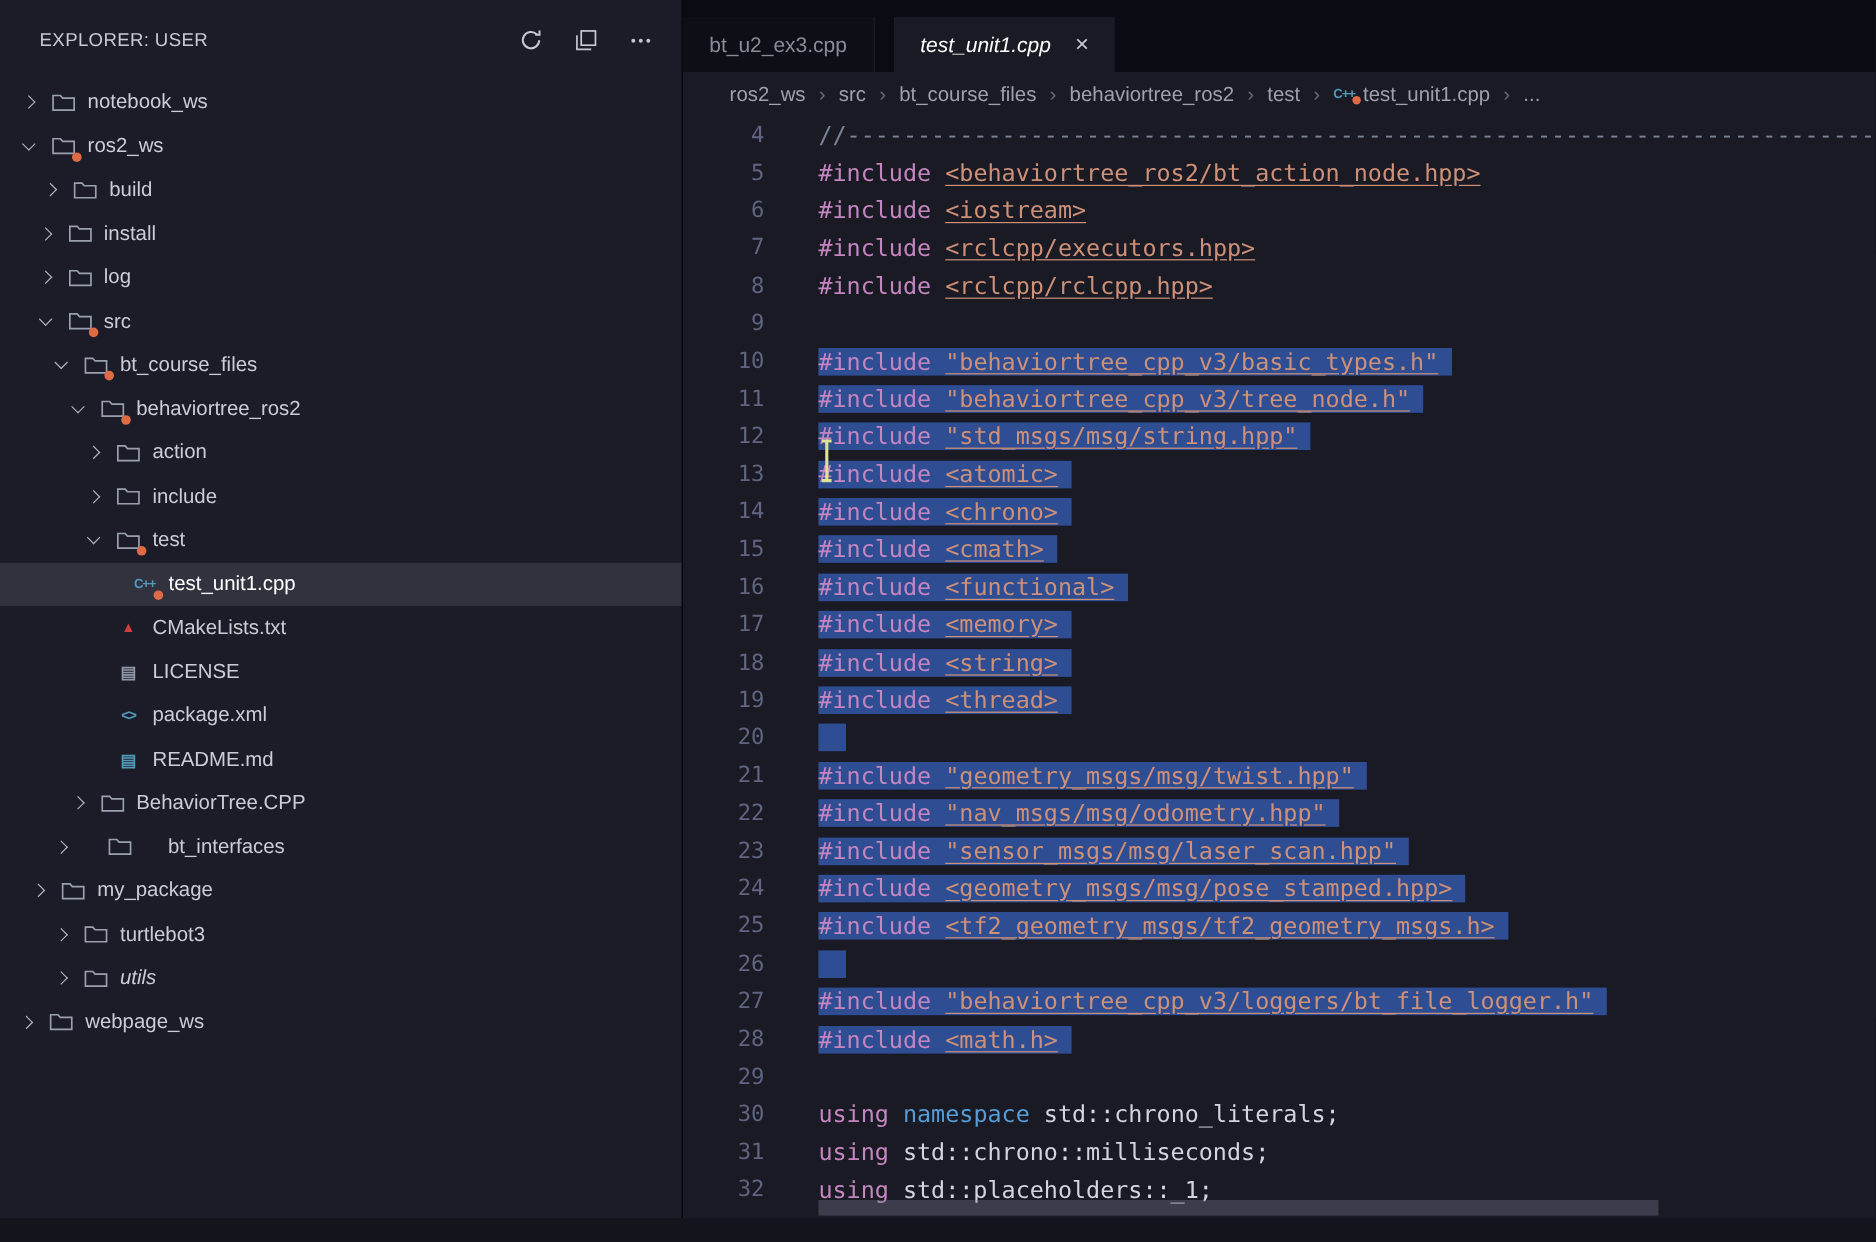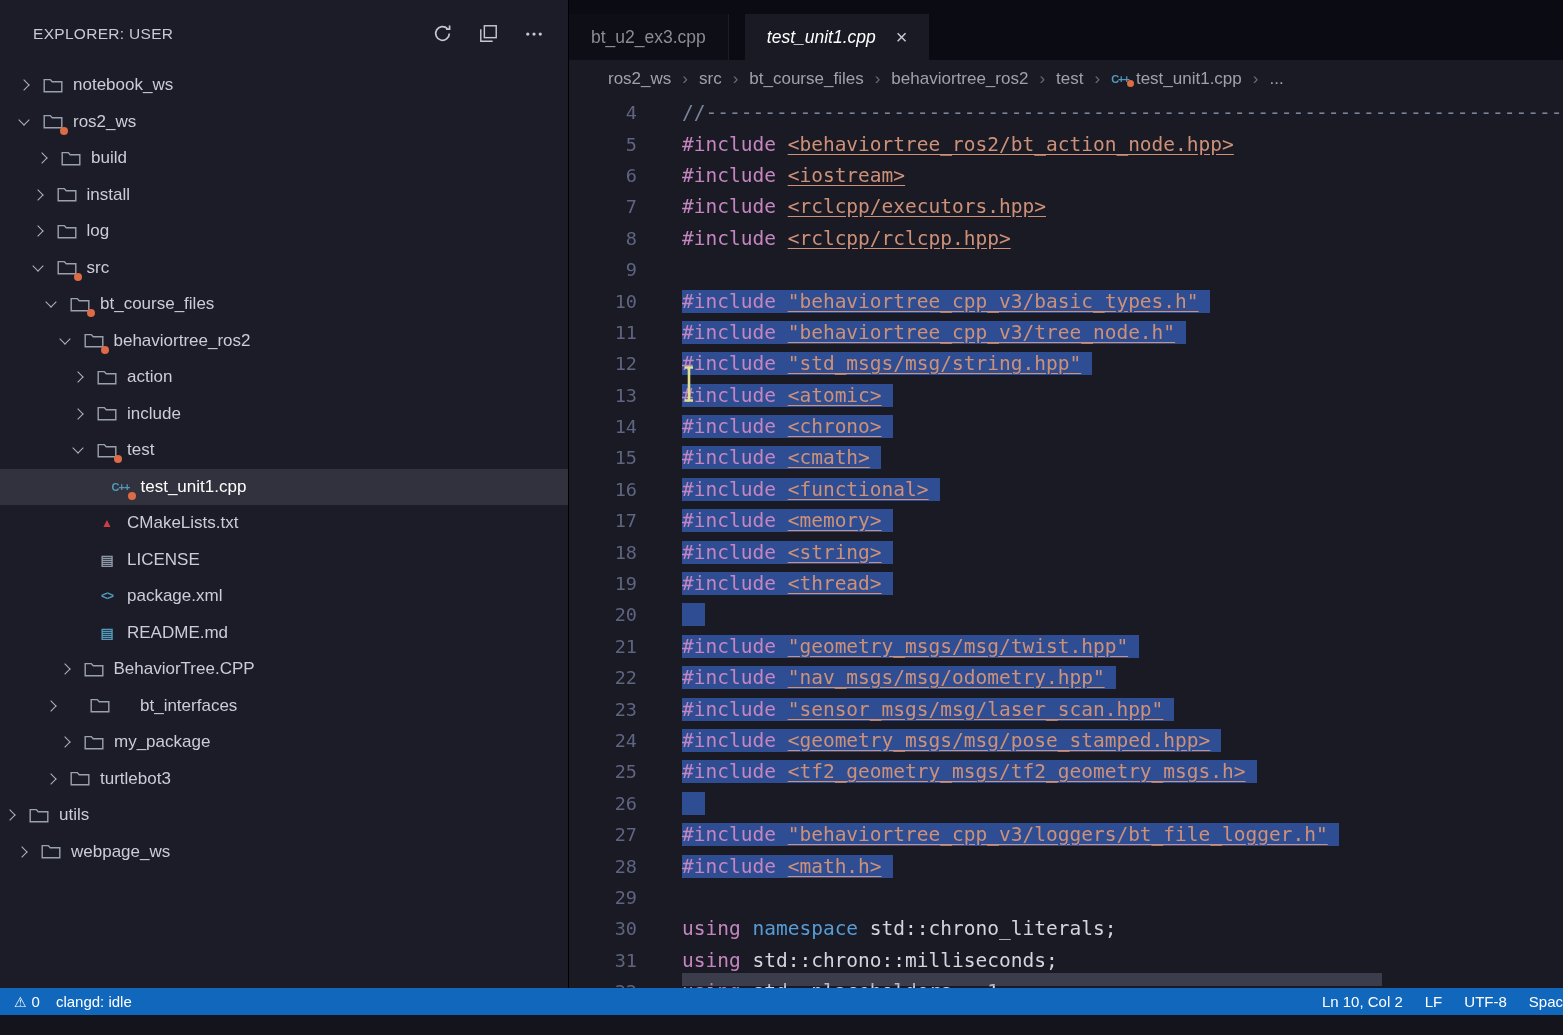--- a/index.html
+++ b/index.html
@@ -1,17 +1,17 @@
 <!DOCTYPE html>
 <html><head>
 <meta charset="utf-8">
 <style>
   *{margin:0;padding:0;box-sizing:border-box}
   html,body{width:1563px;height:1035px;overflow:hidden;background:#14141d}
-  .app{width:1563px;height:1015px;display:flex;flex-direction:column;font-family:"Liberation Sans",sans-serif}
+  .app{width:1563px;height:1015px;display:flex;flex-direction:row;font-family:"Liberation Sans",sans-serif}
   .main{flex:1;display:flex;min-height:0}
 
   
   .sidebar{width:569px;background:#1c1c28;display:flex;flex-direction:column;border-right:1px solid #000;flex:none}
   .sb-header{height:67px;display:flex;align-items:center;justify-content:space-between;padding:0 24px 0 33px}
   .sb-title{font-size:15.5px;color:#c9c9d2;letter-spacing:.3px}
   .sb-actions{display:flex;gap:26px;align-items:center}
   .sb-actions .hicon{display:inline-flex;cursor:pointer}
   .tree{flex:1;overflow:hidden;font-size:17px;color:#ccccd6}
   .tree-row{height:36.5px;display:flex;align-items:center;cursor:pointer;white-space:nowrap}
@@ -247,39 +247,39 @@
           </div>
           <div class="tree-row" style="padding-left: 41px; gap: 20px;">
             <span class="chev collapsed"></span>
             <span class="tree-icon">
               <svg width="20" height="17" viewBox="0 0 20 17">
                 <path d="M1.2 14.8V2.6h6.1l1.9 2.2h9.6v10z" fill="none" stroke="#99a1af" stroke-width="1.4"></path>
               </svg>
             </span>
             <span class="tree-label">bt_interfaces</span>
           </div>
-          <div class="tree-row" style="padding-left: 55px;">
+          <div class="tree-row" style="padding-left: 22px;">
             <span class="chev collapsed"></span>
             <span class="tree-icon">
               <svg width="20" height="17" viewBox="0 0 20 17">
                 <path d="M1.2 14.8V2.6h6.1l1.9 2.2h9.6v10z" fill="none" stroke="#99a1af" stroke-width="1.4"></path>
               </svg>
             </span>
             <span class="tree-label">my_package</span>
           </div>
           <div class="tree-row" style="padding-left: 41px;">
             <span class="chev collapsed"></span>
             <span class="tree-icon">
               <svg width="20" height="17" viewBox="0 0 20 17">
                 <path d="M1.2 14.8V2.6h6.1l1.9 2.2h9.6v10z" fill="none" stroke="#99a1af" stroke-width="1.4"></path>
               </svg>
             </span>
             <span class="tree-label">turtlebot3</span>
           </div>
-          <div class="tree-row" style="">
+          <div class="tree-row" style="padding-left: 41px; font-style: italic;">
             <span class="chev collapsed"></span>
             <span class="tree-icon">
               <svg width="20" height="17" viewBox="0 0 20 17">
                 <path d="M1.2 14.8V2.6h6.1l1.9 2.2h9.6v10z" fill="none" stroke="#99a1af" stroke-width="1.4"></path>
               </svg>
             </span>
             <span class="tree-label">utils</span>
           </div>
           <div class="tree-row" style="padding-left: 12px;">
             <span class="chev collapsed"></span>

